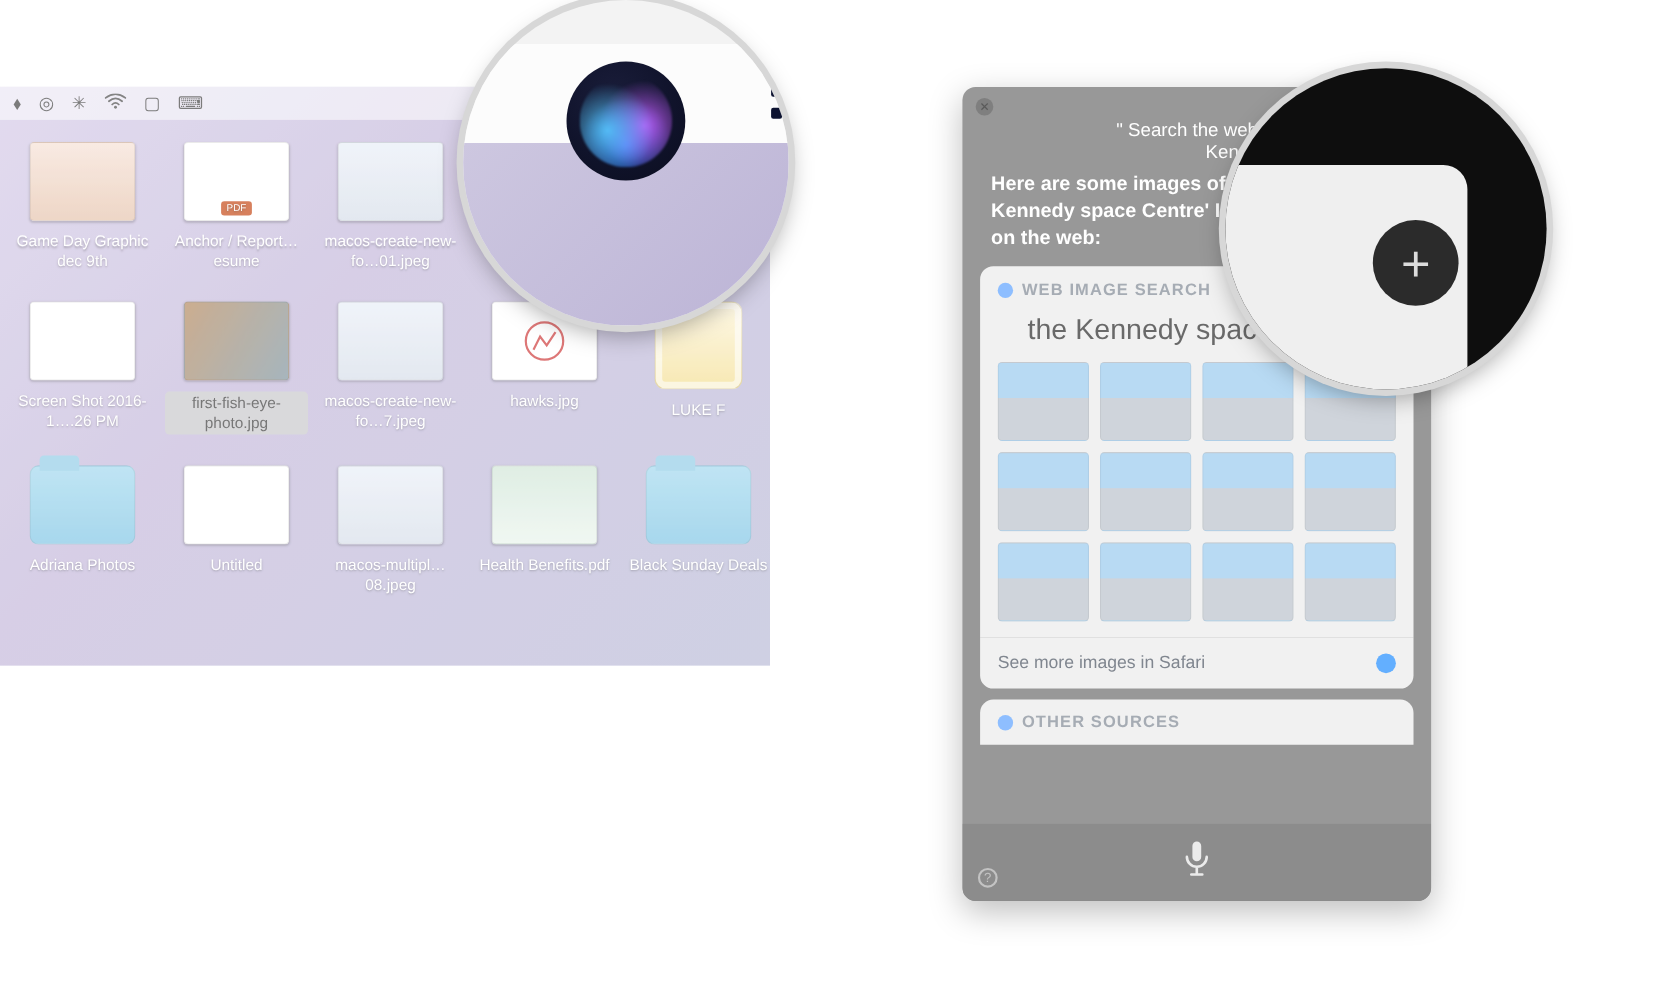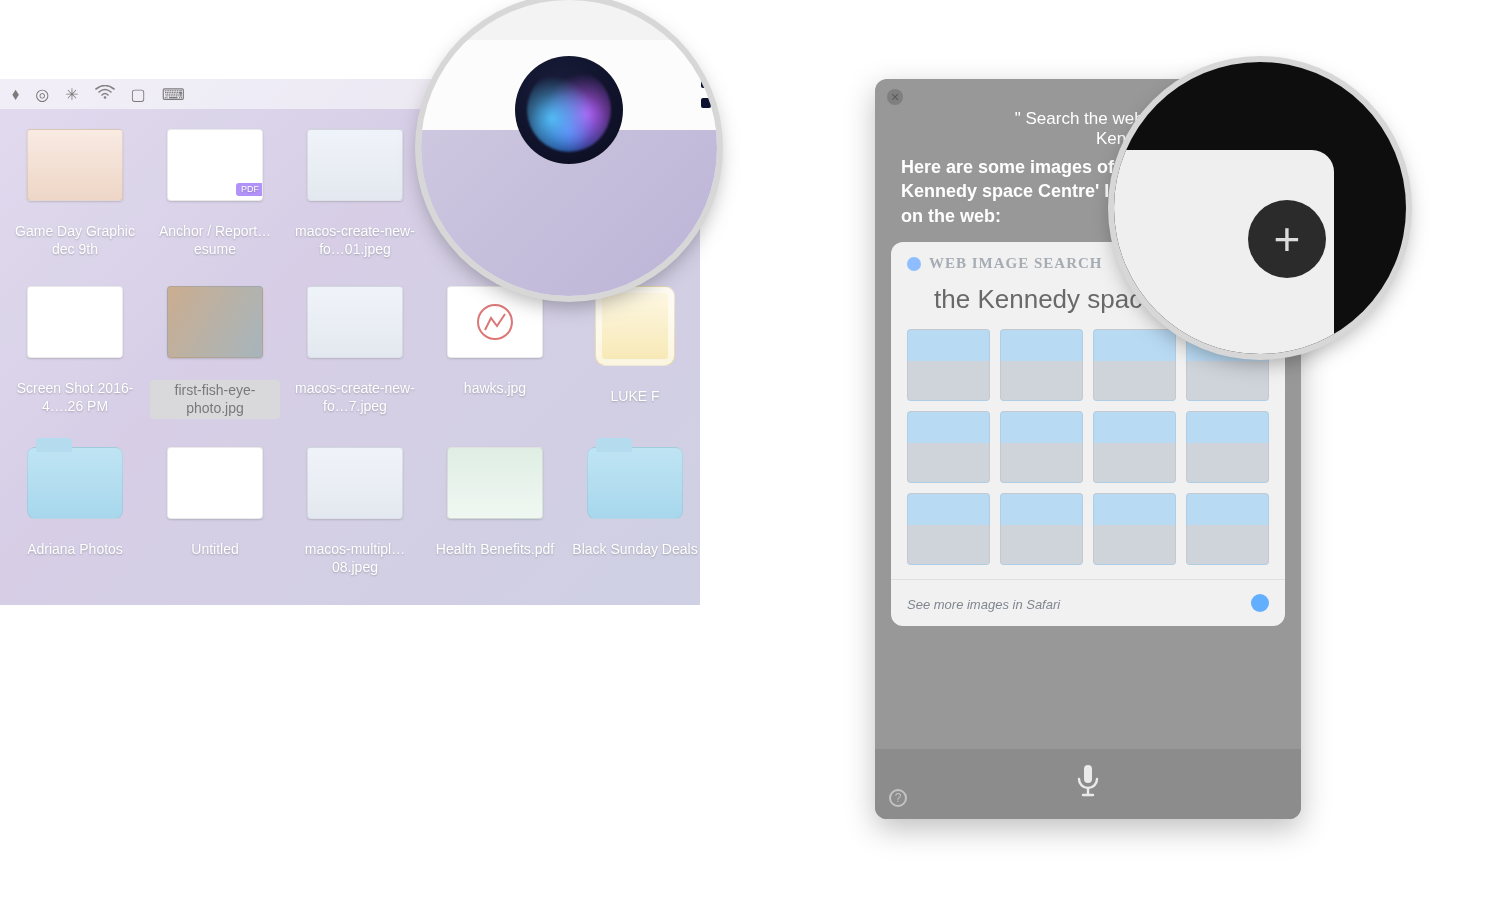--- a/index.html
+++ b/index.html
@@ -53,42 +53,42 @@
     text-align:center;
     text-shadow:0 1px 2px rgba(0,0,0,.4);
   }
   .file .thumb{
     width:96px; height:72px; border-radius:4px;
     background:#fff; border:1px solid rgba(0,0,0,.12);
     box-shadow:0 1px 2px rgba(0,0,0,.25);
     display:flex; align-items:center; justify-content:center;
     font-size:10px; color:#888; overflow:hidden;
   }
-  .file .name{margin-top:22px; max-width:130px}
+  .file .name{margin-top:10px; max-width:130px}
   .file.sel .thumb{background:#dfe3e8;}
   .file.sel .name{
     background:rgba(200,200,200,.9); color:#333;
     padding:2px 4px; border-radius:4px; text-shadow:none;
   }
   .folder{
     width:96px; height:72px; border-radius:8px;
     background:linear-gradient(#9fd7ee,#7cc4e4);
     border:1px solid rgba(0,0,0,.1);
     position:relative;
   }
   .folder::before{content:"";position:absolute;top:-10px;left:8px;width:36px;height:14px;border-radius:4px 4px 0 0;background:#8ecbe6}
   .disk{
     width:80px;height:80px;border-radius:10px;
     background:linear-gradient(#fff6da,#f2dc8c);
     border:1px solid rgba(0,0,0,.1);
     box-shadow:inset 0 0 0 6px rgba(255,255,255,.6);
   }
   .pdf-badge{
     position:absolute;bottom:4px;left:50%;transform:translateX(-50%);
-    font-size:9px;background:#8b5cf6;color:#fff;padding:1px 5px;border-radius:3px;margin-left:35px;
+    font-size:9px;background:#c2410c;color:#fff;padding:1px 5px;border-radius:3px;
   }
 
   
   .siri-panel{
     position:absolute;
     top:79px; left:875px;
     width:426px; height:740px;
     background:#8a8a8a;
     border-radius:12px;
     color:#fff;
@@ -113,44 +113,44 @@
     padding:0 26px 14px 26px;font-weight:600;font-size:18px;line-height:1.35;
     max-width:320px;
   }
   .card{
     margin:0 16px 10px 16px;background:#efefef;
     border-radius:12px;color:#555;overflow:hidden;
   }
   .card-header{
     display:flex;align-items:center;gap:8px;
     padding:12px 16px 6px 16px;
-    color:#9aa1aa;font-size:15px;letter-spacing:1px;font-weight:600;font-family:Liberation Serif, serif;
+    color:#9aa1aa;font-size:15px;letter-spacing:1px;font-weight:600;
   }
   .card-header .compass{width:14px;height:14px;border-radius:50%;background:#7fb6ff}
   .card-header .plus{
     margin-left:auto;width:20px;height:20px;border-radius:50%;
     background:#0a0a0a;color:#fff;display:flex;align-items:center;justify-content:center;
     font-size:14px;font-weight:700;
   }
   .card-title{
     font-size:26px;color:#555;text-align:center;padding:4px 16px 14px;
   }
   .img-grid{
     display:grid;grid-template-columns:repeat(4,1fr);gap:10px;
     padding:0 16px 14px 16px;
   }
   .img-cell{
     aspect-ratio:1.15/1;border-radius:4px;
     background:linear-gradient(180deg,#afd5f2 45%,#c9cfd6 45%);
     border:1px solid rgba(0,0,0,.06);
   }
   .card-footer{
-    display:flex;align-items:flex-end;justify-content:space-between;
+    display:flex;align-items:center;justify-content:space-between;
     padding:14px 16px;border-top:1px solid rgba(0,0,0,.08);
-    color:#6f7680;font-size:13px;font-style:italic;
+    color:#6f7680;font-size:16px;
   }
   .card-legal{
     display:flex;align-items:center;justify-content:space-between;
     padding:14px 16px;border-top:1px solid rgba(0,0,0,.08);
     color:#9097a0;font-size:16px;
   }
   .bing{font-size:16px;color:#b8bfc7;font-weight:600;letter-spacing:.5px}
   .other-card{
     margin:0 16px;background:#efefef;border-radius:12px 12px 0 0;
     padding:12px 16px;color:#9aa1aa;display:flex;gap:8px;align-items:center;
@@ -243,21 +243,21 @@
       <div class="thumb"></div>
         <div class="name"></div>
     </div>
     <div class="file" style="visibility:hidden">
       <div class="thumb"></div>
         <div class="name"></div>
     </div>
 
     <div class="file">
       <div class="thumb" style="background:#fff"></div>
-      <div class="name">Screen Shot 2016-4….26 PM</div>
+      <div class="name">Screen Shot 2016-1….26 PM</div>
     </div>
     <div class="file sel">
       <div class="thumb" style="background:linear-gradient(120deg,#b18458,#7a909c)"></div>
       <div class="name">first-fish-eye-photo.jpg</div>
     </div>
     <div class="file">
       <div class="thumb" style="background:linear-gradient(#e8eef6,#d6dde9)"></div>
       <div class="name">macos-create-new-fo…7.jpeg</div>
     </div>
     <div class="file">
@@ -322,20 +322,24 @@
       <div class="img-cell"></div>
       <div class="img-cell"></div>
       <div class="img-cell"></div>
     </div>
     <div class="card-footer">
       <span>See more images in Safari</span>
       <span style="width:18px;height:18px;border-radius:50%;background:#4ea4ff;display:inline-block"></span>
     </div>
   </div>
 
+  <div class="other-card">
+    <span class="compass" style="width:14px;height:14px;border-radius:50%;background:#7fb6ff;display:inline-block"></span>
+    <span>OTHER SOURCES</span>
+  </div>
 
   <div class="siri-bottom">
     <div class="siri-help">?</div>
     <div class="mic">
       <svg width="26" height="36" viewBox="0 0 26 36">
           <rect x="9" y="2" width="8" height="18" rx="4" fill="#e9e9e9"></rect>
           <path d="M4 16 a9 9 0 0 0 18 0 M13 25 v7 M8 32 h10" stroke="#e9e9e9" stroke-width="2.4" fill="none" stroke-linecap="round"></path>
         </svg>
     </div>
   </div>

